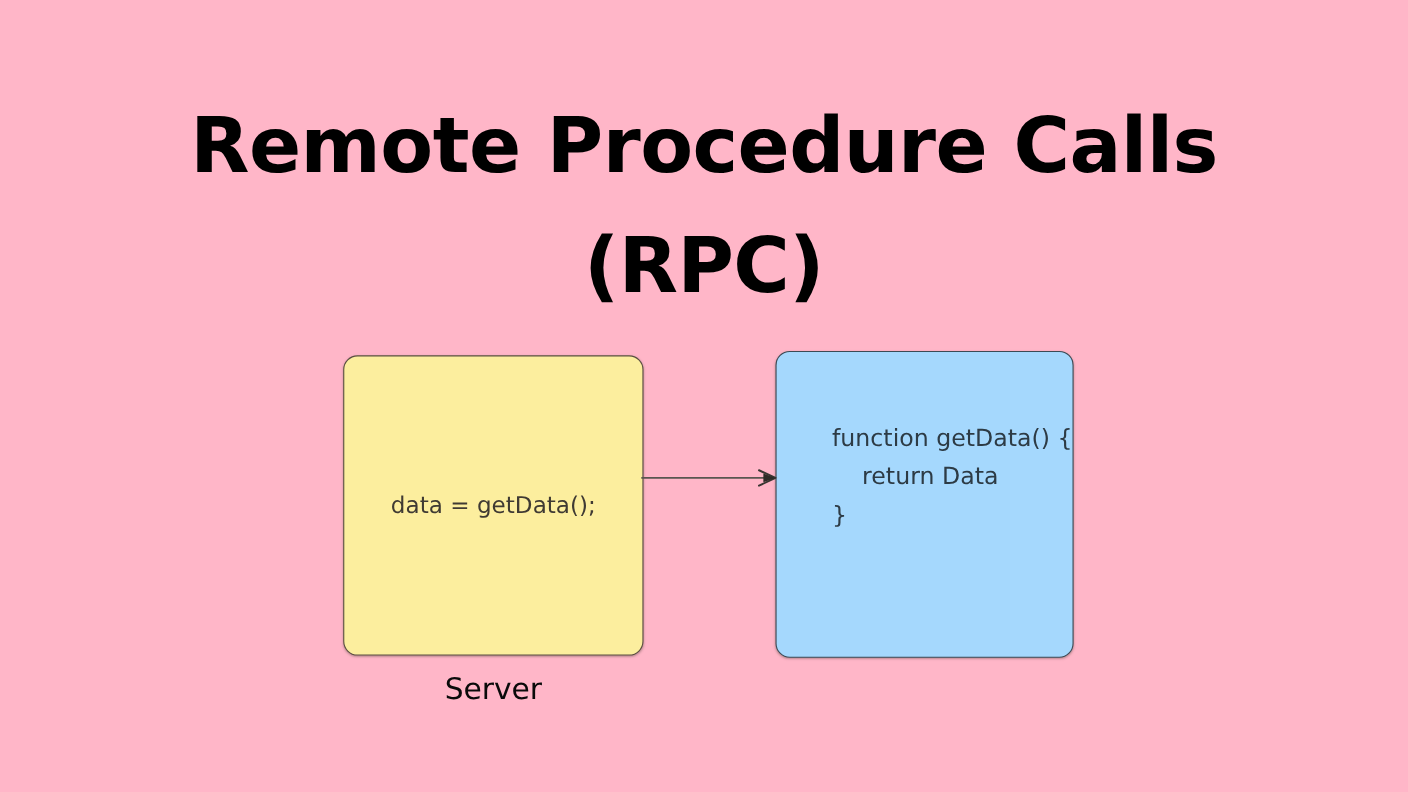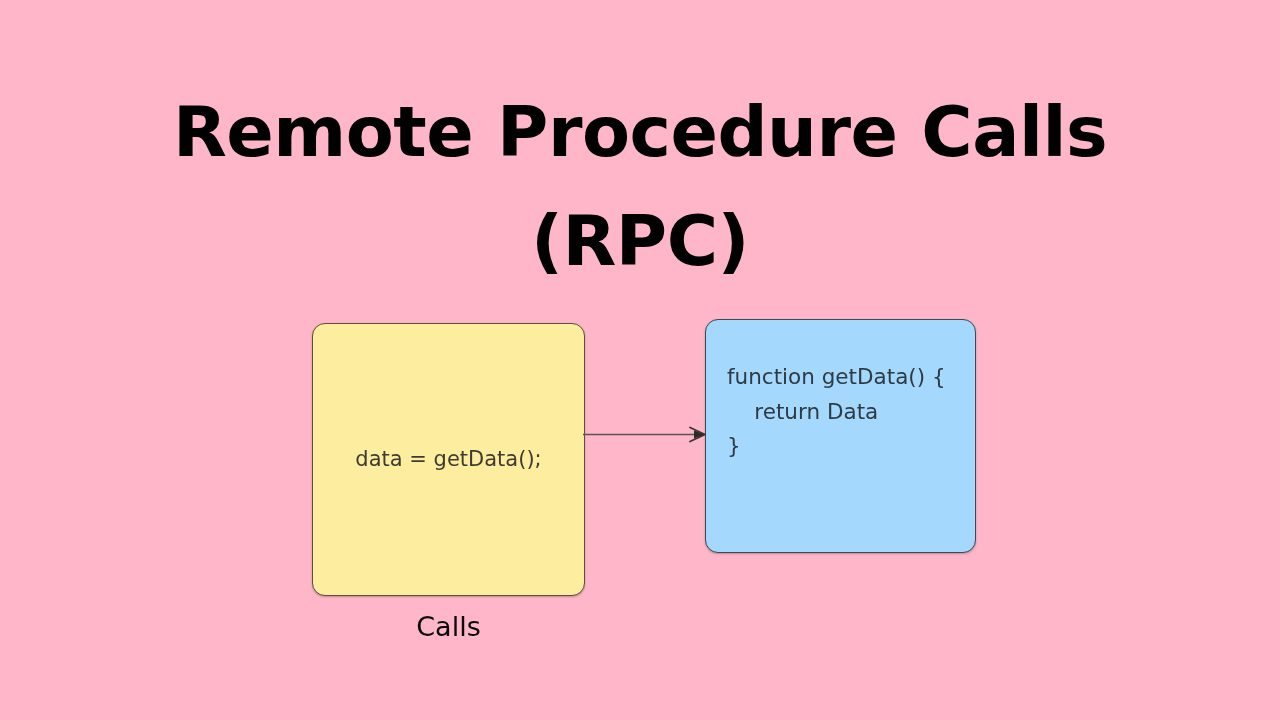--- a/index.html
+++ b/index.html
@@ -56,24 +56,24 @@
     width: 273px;
     height: 273px;
     background: #FCEE9E;
     border-color: #5a4f41;
     justify-content: flex-end;
   }
   .node-server {
     left: 705px;
     top: 319px;
     width: 271px;
-    height: 234px;
+    height: 279px;
     background: #A5D8FD;
     border-color: #3c4a55;
-    justify-content: flex-start;
+    justify-content: flex-end;
   }
   .code-client {
     width: 100%;
     text-align: center;
     font-family: "DejaVu Sans", sans-serif;
     font-size: 21px;
     font-weight: 400;
     color: #3f3a33;
     line-height: 1.4;
     white-space: pre;
@@ -136,17 +136,17 @@
     return Data
 }</div>
     </div>
 
     <svg class="arrow-svg" viewBox="0 0 134 34" xmlns="http://www.w3.org/2000/svg">
       <line x1="5" y1="16.5" x2="122" y2="16.5" stroke="#5a5550" stroke-width="1.6"></line>
       <path d="M 112 9.5 L 127 16.5 L 112 23.5" fill="none" stroke="#3a3632" stroke-width="1.8" stroke-linecap="round" stroke-linejoin="round"></path>
       <path d="M 116 12.5 L 127 16.5 L 116 20.5 Z" fill="#2e2b27" stroke="none"></path>
     </svg>
 
-    <div class="caption caption-client">Calls</div>
+    <div class="caption caption-client">Server</div>
 
 
   </div>
 </div>
 
 </body></html>

